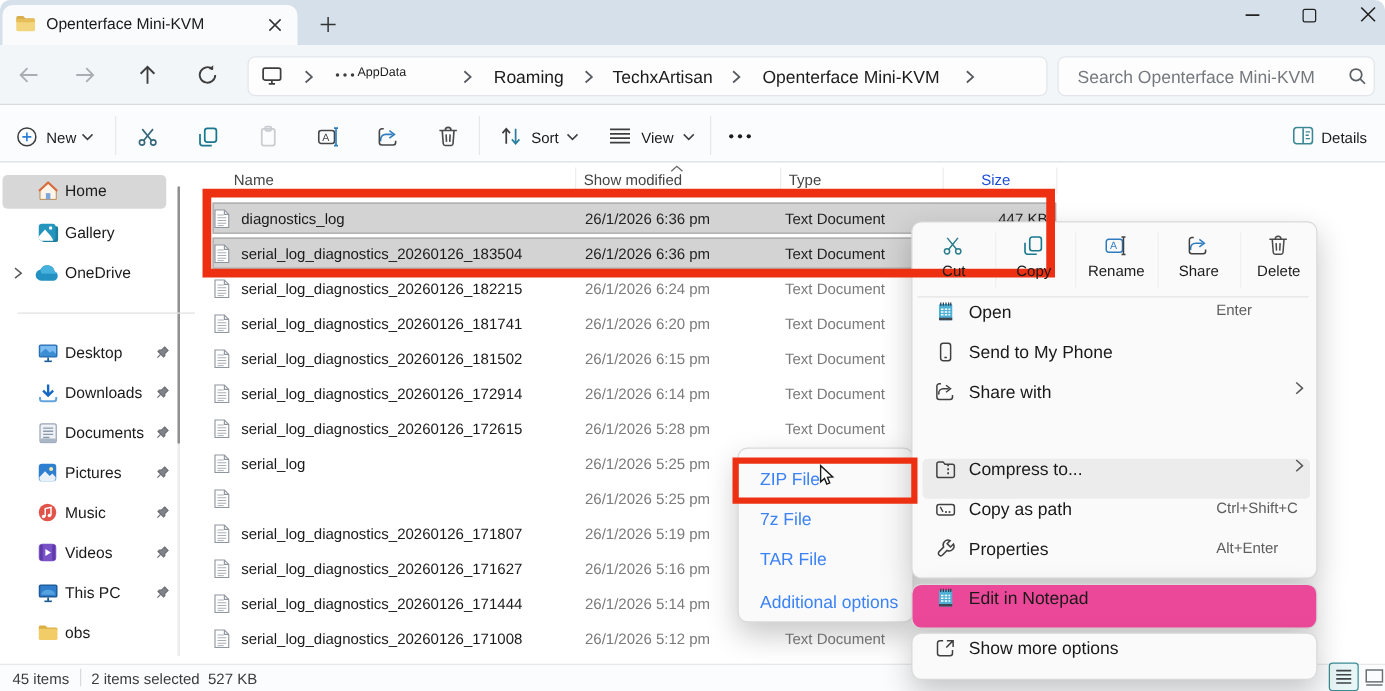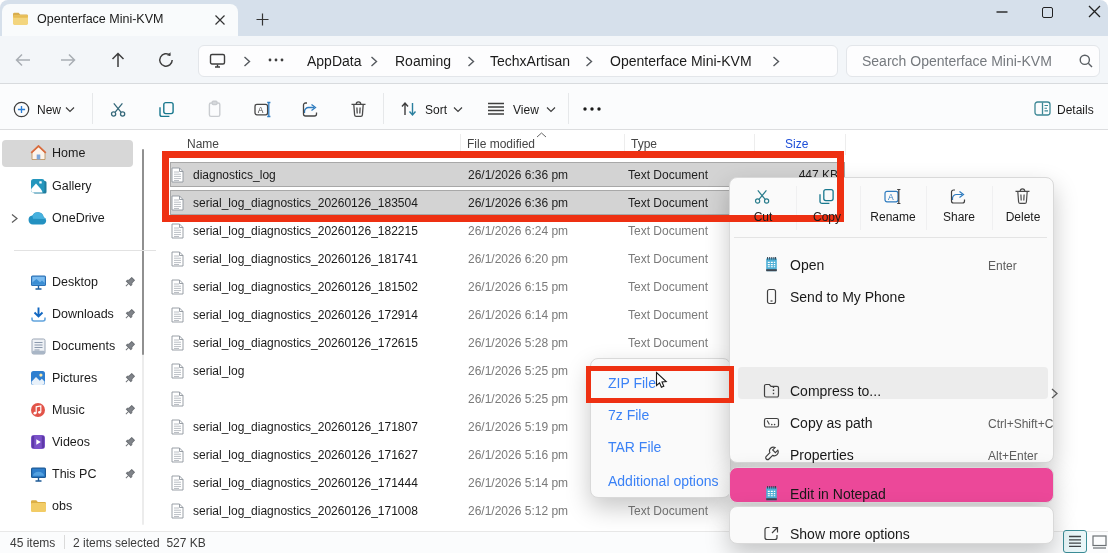--- a/index.html
+++ b/index.html
@@ -7,21 +7,21 @@
 .abs{position:absolute}
 svg{display:block}
 
 .row{position:absolute;left:170px;width:675px;height:28px;display:flex;align-items:center}
 .row .nm{font-size:12px;color:#1a1a1a;margin-left:9px;white-space:nowrap}
 .row .dt{position:absolute;left:298px;font-size:12px;color:#7a7a7a;white-space:nowrap}
 .row .tp{position:absolute;left:458px;font-size:12px;color:#7a7a7a;white-space:nowrap}
 .sel{}
 .sel .dt,.sel .tp{color:#1f1f1f}
 
-.mi{position:absolute;left:19px;width:317px;height:32px;display:flex;align-items:flex-end;font-size:14px;color:#191919}
+.mi{position:absolute;left:4px;width:317px;height:32px;display:flex;align-items:flex-start;font-size:14px;color:#191919}
 .mi .ic{width:17px;height:17px;margin-left:14px;margin-right:10px;flex:none}
 .mi .sc{position:absolute;left:239px;font-size:12px;color:#5d5d5d}
 .mi .ch{position:absolute;left:302px}
 .smi{position:absolute;left:4px;width:133px;height:32px;display:flex;align-items:center;font-size:14px;color:#3b82f6;padding-left:13px}
 .clab{font-size:12px;color:#1b1b1b;text-align:center}
 </style></head>
 <body>
 
 <div class="abs" style="left:0;top:0;width:1108px;height:36px;background:#d6e0eb;border-radius:8px 8px 0 0"></div>
 <div class="abs" style="left:2px;top:4px;width:236px;height:32px;background:#f9fbfc;border-radius:8px 8px 0 0"></div>
@@ -66,21 +66,21 @@
     <path d="M6,15 h5 M8.5,12.5 v2.5" stroke="#3e3e3e" stroke-width="1.4"></path>
   </svg>
 <svg class="abs" style="left:243px;top:56px" width="8" height="11" viewBox="0 0 8 11">
     <path d="M1.5,1 L6.5,5.5 L1.5,10" fill="none" stroke="#55595e" stroke-width="1.4"></path>
   </svg>
 <svg class="abs" style="left:268px;top:58px" width="16" height="4" viewBox="0 0 16 4">
     <circle cx="2" cy="2" r="1.4" fill="#3e3e3e"></circle>
     <circle cx="8" cy="2" r="1.4" fill="#3e3e3e"></circle>
     <circle cx="14" cy="2" r="1.4" fill="#3e3e3e"></circle>
   </svg>
-<div class="abs" style="left:307px;top:53px;font-size:14px">AppData</div>
+<div class="abs" style="left:286px;top:53px;font-size:10px">AppData</div>
 <svg class="abs" style="left:370px;top:56px" width="8" height="11" viewBox="0 0 8 11">
     <path d="M1.5,1 L6.5,5.5 L1.5,10" fill="none" stroke="#55595e" stroke-width="1.4"></path>
   </svg>
 <div class="abs" style="left:395px;top:53px;font-size:14px">Roaming</div>
 <svg class="abs" style="left:467px;top:56px" width="8" height="11" viewBox="0 0 8 11">
     <path d="M1.5,1 L6.5,5.5 L1.5,10" fill="none" stroke="#55595e" stroke-width="1.4"></path>
   </svg>
 <div class="abs" style="left:490px;top:53px;font-size:14px">TechxArtisan</div>
 <svg class="abs" style="left:585px;top:56px" width="8" height="11" viewBox="0 0 8 11">
     <path d="M1.5,1 L6.5,5.5 L1.5,10" fill="none" stroke="#55595e" stroke-width="1.4"></path>
@@ -286,21 +286,21 @@
     </g>
   </svg>
 <svg class="abs" style="left:123px;top:468px" width="13" height="13" viewBox="0 0 13 13">
     <g transform="rotate(45 6.5 6.5)" fill="#80848a" stroke="#6b6f74" stroke-width="1">
       <path d="M4.6,1.5 h3.8 v3.6 l1.2,1.2 v1.4 H3.4 V6.3 l1.2,-1.2 Z"></path>
       <path d="M6.5,7.9 V11.6"></path>
     </g>
   </svg>
 
 <div class="abs" style="left:187px;top:137px;font-size:12px;color:#454545">Name</div>
-<div class="abs" style="left:467px;top:137px;font-size:12px;color:#454545">File modified</div>
+<div class="abs" style="left:467px;top:137px;font-size:12px;color:#454545">Show modified</div>
 <div class="abs" style="left:631px;top:137px;font-size:12px;color:#454545">Type</div>
 <div class="abs" style="left:785px;top:137px;font-size:12px;color:#1d4ed8">Size</div>
 <svg class="abs" style="left:536px;top:132px" width="11" height="6" viewBox="0 0 11 6">
     <path d="M1,5 L5.5,1 L10,5" fill="none" stroke="#666" stroke-width="1"></path>
   </svg>
 <div class="abs" style="left:460px;top:134px;width:1px;height:21px;background:#ededed"></div>
 <div class="abs" style="left:624px;top:134px;width:1px;height:21px;background:#ededed"></div>
 <div class="abs" style="left:754px;top:134px;width:1px;height:21px;background:#ededed"></div>
 <div class="abs" style="left:845px;top:134px;width:1px;height:21px;background:#ededed"></div>
 
@@ -467,20 +467,31 @@
       <span>Open</span>
       <span class="sc">Enter</span>
     </div>
   <div class="mi" style="top:95px">
       <svg class="ic" viewBox="0 0 17 17">
         <rect x="4.5" y="1.5" width="8" height="14" rx="2" fill="none" stroke="#404040" stroke-width="1.2"></rect>
         <path d="M7.5,13 h2" stroke="#404040" stroke-width="1.2"></path>
       </svg>
       <span>Send to My Phone</span>
     </div>
+  <div class="mi" style="top:127px">
+      <svg class="ic" viewBox="0 0 17 17">
+        <path d="M11,6 H6.5 a3.5,3.5 0 0 0 -3.5,3.5 V10.5" fill="none" stroke="#404040" stroke-width="1.2"></path>
+        <path d="M8.8,3.2 L12.4,6 L8.8,8.8" fill="none" stroke="#404040" stroke-width="1.2"></path>
+        <path d="M4.8,2 H3.5 a2,2 0 0 0 -2,2 v8.5 a2,2 0 0 0 2,2 h8.5 a2,2 0 0 0 2,-2 V11" fill="none" stroke="#404040" stroke-width="1.2"></path>
+      </svg>
+      <span>Share with</span>
+      <svg class="ch" width="7" height="11" viewBox="0 0 7 11">
+        <path d="M1,1 L6,5.5 L1,10" fill="none" stroke="#5a5a5a" stroke-width="1.3"></path>
+      </svg>
+    </div>
   <div class="abs" style="left:8px;top:189px;width:310px;height:32px;background:#ececec;border-radius:4px"></div>
   <div class="mi" style="top:189px">
       <svg class="ic" viewBox="0 0 17 17">
         <path d="M1.5,4 a1.5,1.5 0 0 1 1.5,-1.5 h3.4 l1.6,1.8 h6 a1.5,1.5 0 0 1 1.5,1.5 v7.7 a1.5,1.5 0 0 1 -1.5,1.5 H3 a1.5,1.5 0 0 1 -1.5,-1.5 Z" fill="none" stroke="#404040" stroke-width="1.2"></path>
         <path d="M10.5,4.3 v1.6 M10.5,7.5 v1.6 M10.5,10.7 v1.6" stroke="#404040" stroke-width="1.4"></path>
       </svg>
       <span>Compress to...</span>
       <svg class="ch" width="7" height="11" viewBox="0 0 7 11">
         <path d="M1,1 L6,5.5 L1,10" fill="none" stroke="#5a5a5a" stroke-width="1.3"></path>
       </svg>

